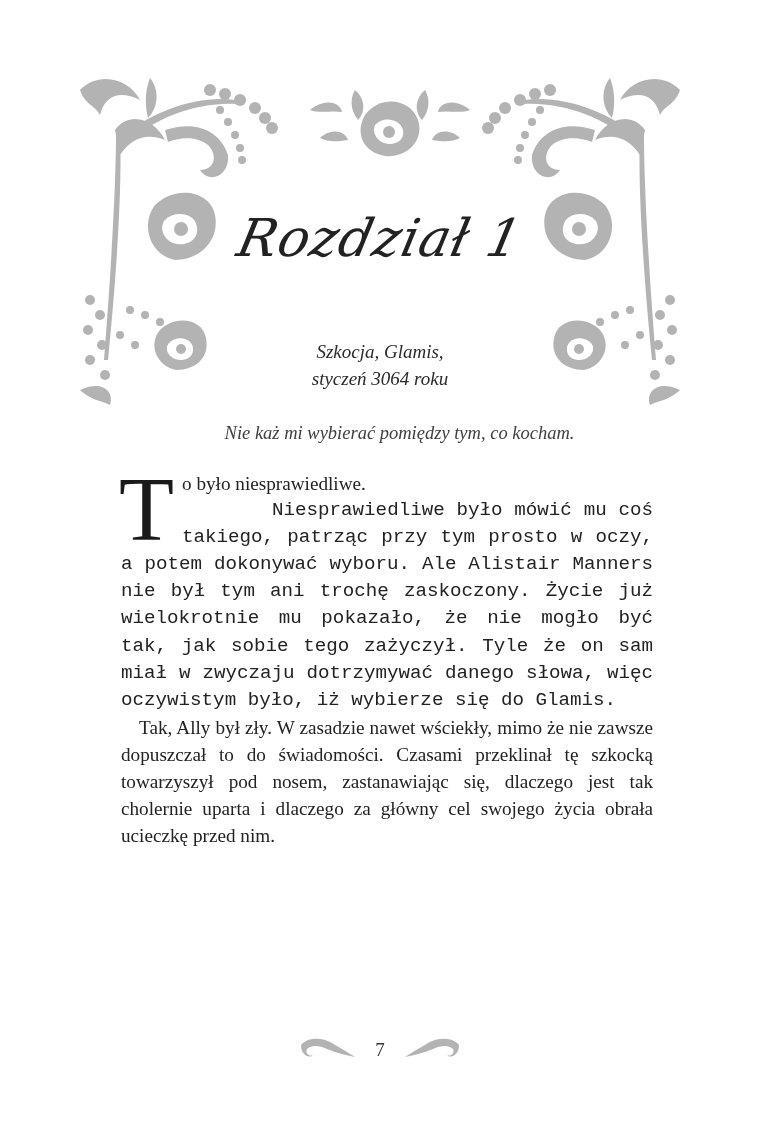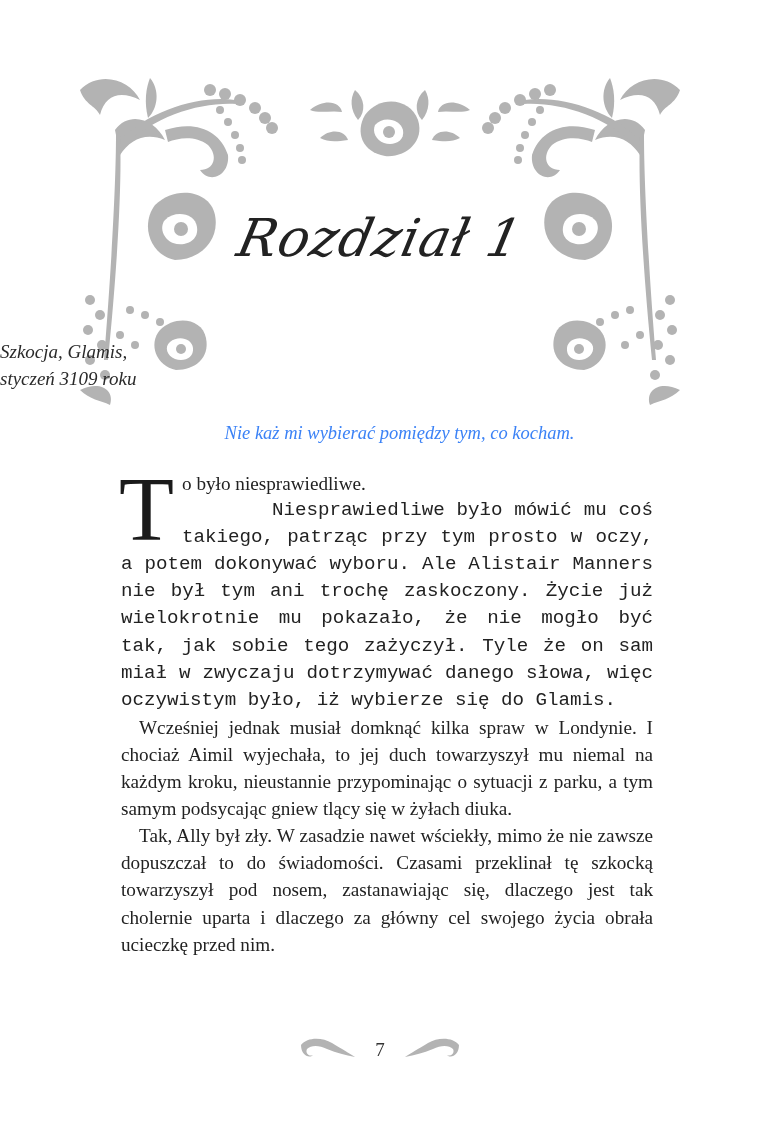--- a/index.html
+++ b/index.html
@@ -3,24 +3,24 @@
 <meta charset="utf-8">
 <style>
   html, body { margin:0; padding:0; background:#ffffff; }
   body { width:760px; height:1136px; position:relative; overflow:hidden;
          font-family:"Liberation Serif","DejaVu Serif",serif; color:#1e1e1e; }
   .orn { position:absolute; }
   .orn svg { display:block; }
   .chapter-title { position:absolute; left:0; right:0; top:208px; text-align:center;
          font-family:"DejaVu Serif","Liberation Serif",serif; font-style:italic;
          font-size:52px; letter-spacing:1px; color:#222; transform:skewX(-12deg); }
-  .place { position:absolute; left:0; right:0; top:338px; 
+  .place { position:absolute; left:0; right:0; top:338px; text-align:center;
          font-style:italic; font-size:19px; line-height:27px; color:#2a2a2a; }
   .epigraph { position:absolute; left:0; right:0; top:423px; text-align:center;
-         font-style:italic; font-size:18.5px; color:#3b82f6;padding-left:39px; }
+         font-style:italic; font-size:18.5px; color:#404040;padding-left:39px; }
   .body-text { position:absolute; left:121px; width:532px; top:470px;
          font-size:19.2px; line-height:27.1px; text-align:justify; color:#222; }
   .body-text p { margin:0; text-indent:18px; }
   .body-text p.first { text-indent:0; }
   .body-text p.second { text-indent:90px;font-family:Liberation Mono, monospace; }
   .dropcap { float:left; font-size:90px; line-height:72px; margin:4px 8px 0 -2px;
          font-family:"Liberation Serif",serif; color:#1a1a1a; }
   .footer { position:absolute; top:1030px; left:0; right:0; height:40px;
          display:flex; justify-content:center; align-items:center; gap:18px; }
   .page-number { font-size:19px; color:#333; }
@@ -134,29 +134,28 @@
     <path d="M125 10 C115 18 114 32 122 40 C130 30 130 18 125 10Z"></path>
     <path d="M65 35 C80 15 110 18 118 40 C125 62 105 78 85 76 C62 72 55 52 65 35Z"></path>
     <path d="M75 45 C82 36 100 38 103 50 C105 62 93 66 84 63 C76 60 72 52 75 45Z" fill="#fff"></path>
     <circle cx="89" cy="52" r="6"></circle>
   </svg>
 </div>
 
 <div class="chapter-title">Rozdział 1</div>
 <div class="place">
   <div>Szkocja, Glamis,</div>
-  <div>styczeń 3109 roku</div>
+  <div>styczeń 3064 roku</div>
 </div>
 <div class="epigraph">Nie każ mi wybierać pomiędzy tym, co kocham.</div>
 
 <div class="body-text">
   <span class="dropcap">T</span>
   <p class="first">o było niesprawiedliwe.</p>
   <p class="second">Niesprawiedliwe było mówić mu coś takiego, patrząc przy tym prosto w oczy, a potem dokonywać wyboru. Ale Alistair Manners nie był tym ani trochę zaskoczony. Życie już wielokrotnie mu pokazało, że nie mogło być tak, jak sobie tego zażyczył. Tyle że on sam miał w zwyczaju dotrzymywać danego słowa, więc oczywistym było, iż wybierze się do Glamis.</p>
-  <p>Wcześniej jednak musiał domknąć kilka spraw w Londynie. I chociaż Aimil wyjechała, to jej duch towarzyszył mu niemal na każdym kroku, nieustannie przypominając o sytuacji z parku, a tym samym podsycając gniew tlący się w żyłach diuka.</p>
   <p>Tak, Ally był zły. W zasadzie nawet wściekły, mimo że nie zawsze dopuszczał to do świadomości. Czasami przeklinał tę szkocką towarzyszył pod nosem, zastanawiając się, dlaczego jest tak cholernie uparta i dlaczego za główny cel swojego życia obrała ucieczkę przed nim.</p>
 </div>
 
 <div class="footer">
   <span>
     <svg width="60" height="26" viewBox="0 0 60 26" fill="#b3b3b3">
       <path d="M4 10 C10 2 25 2 35 8 C45 14 52 18 58 22 C48 20 40 18 30 14 C22 10 14 10 10 14 C8 18 12 22 16 20 C12 24 4 20 4 10Z"></path>
     </svg>
   </span>
   <span class="page-number">7</span>

